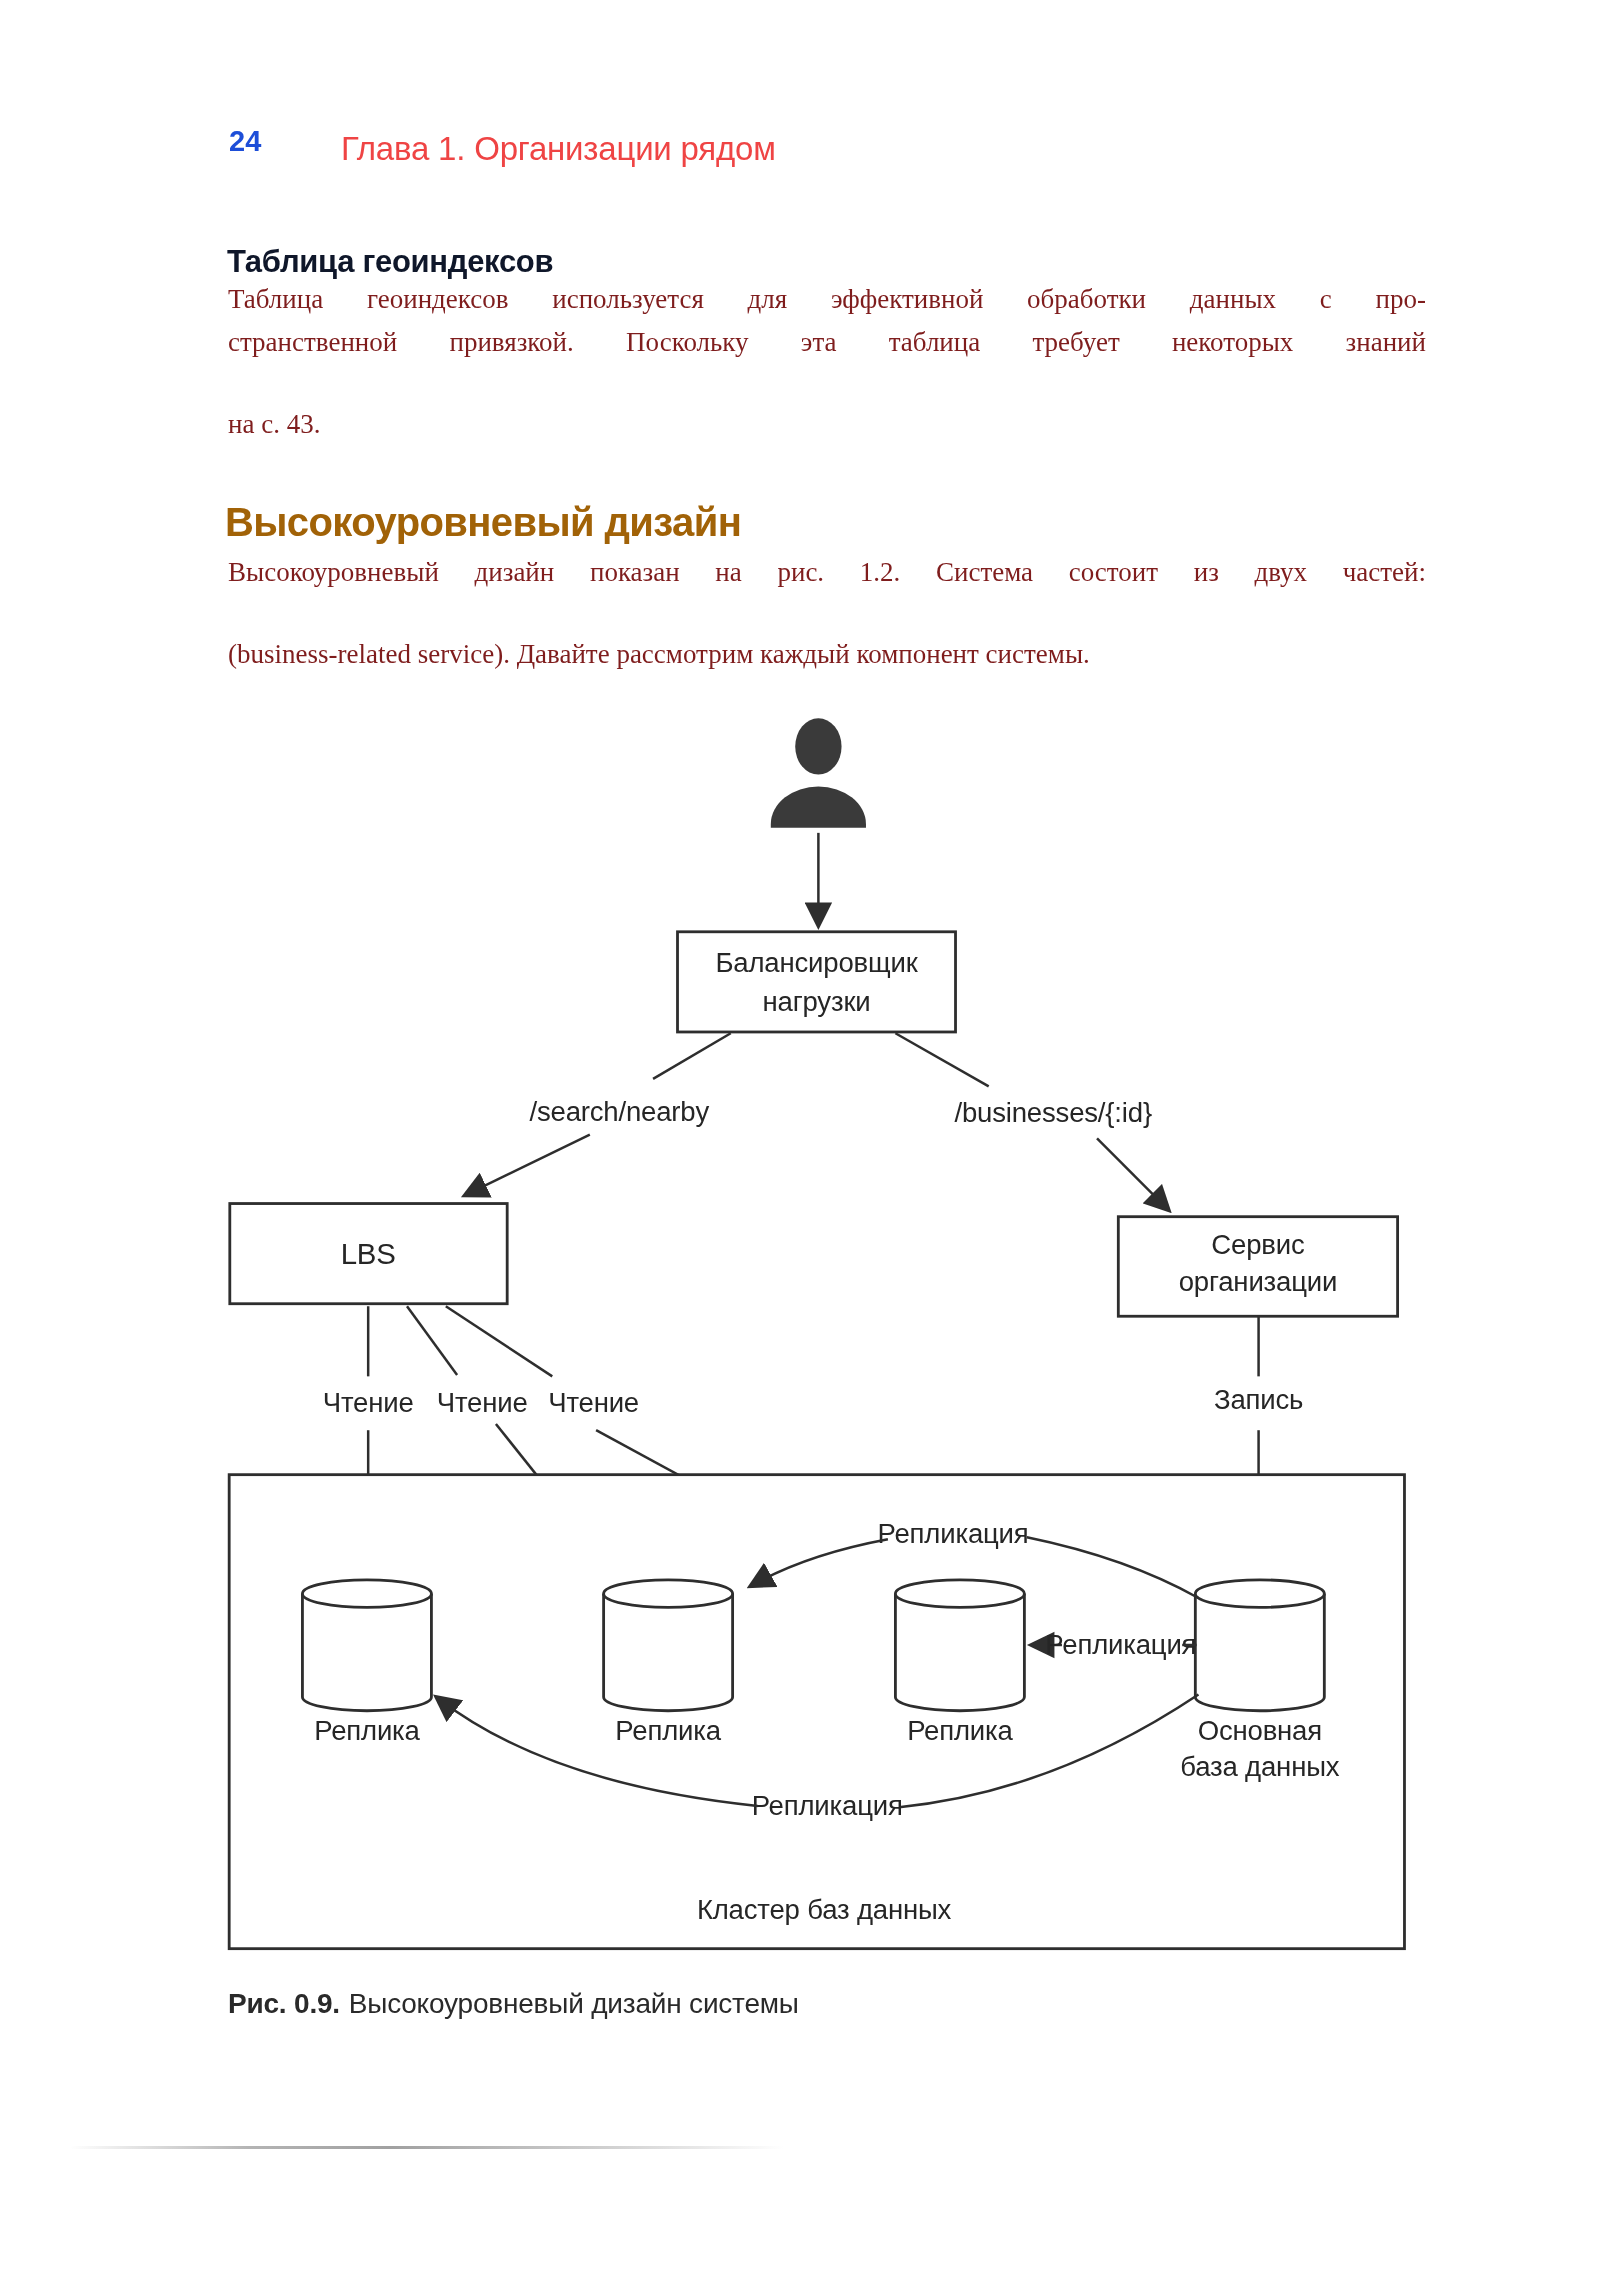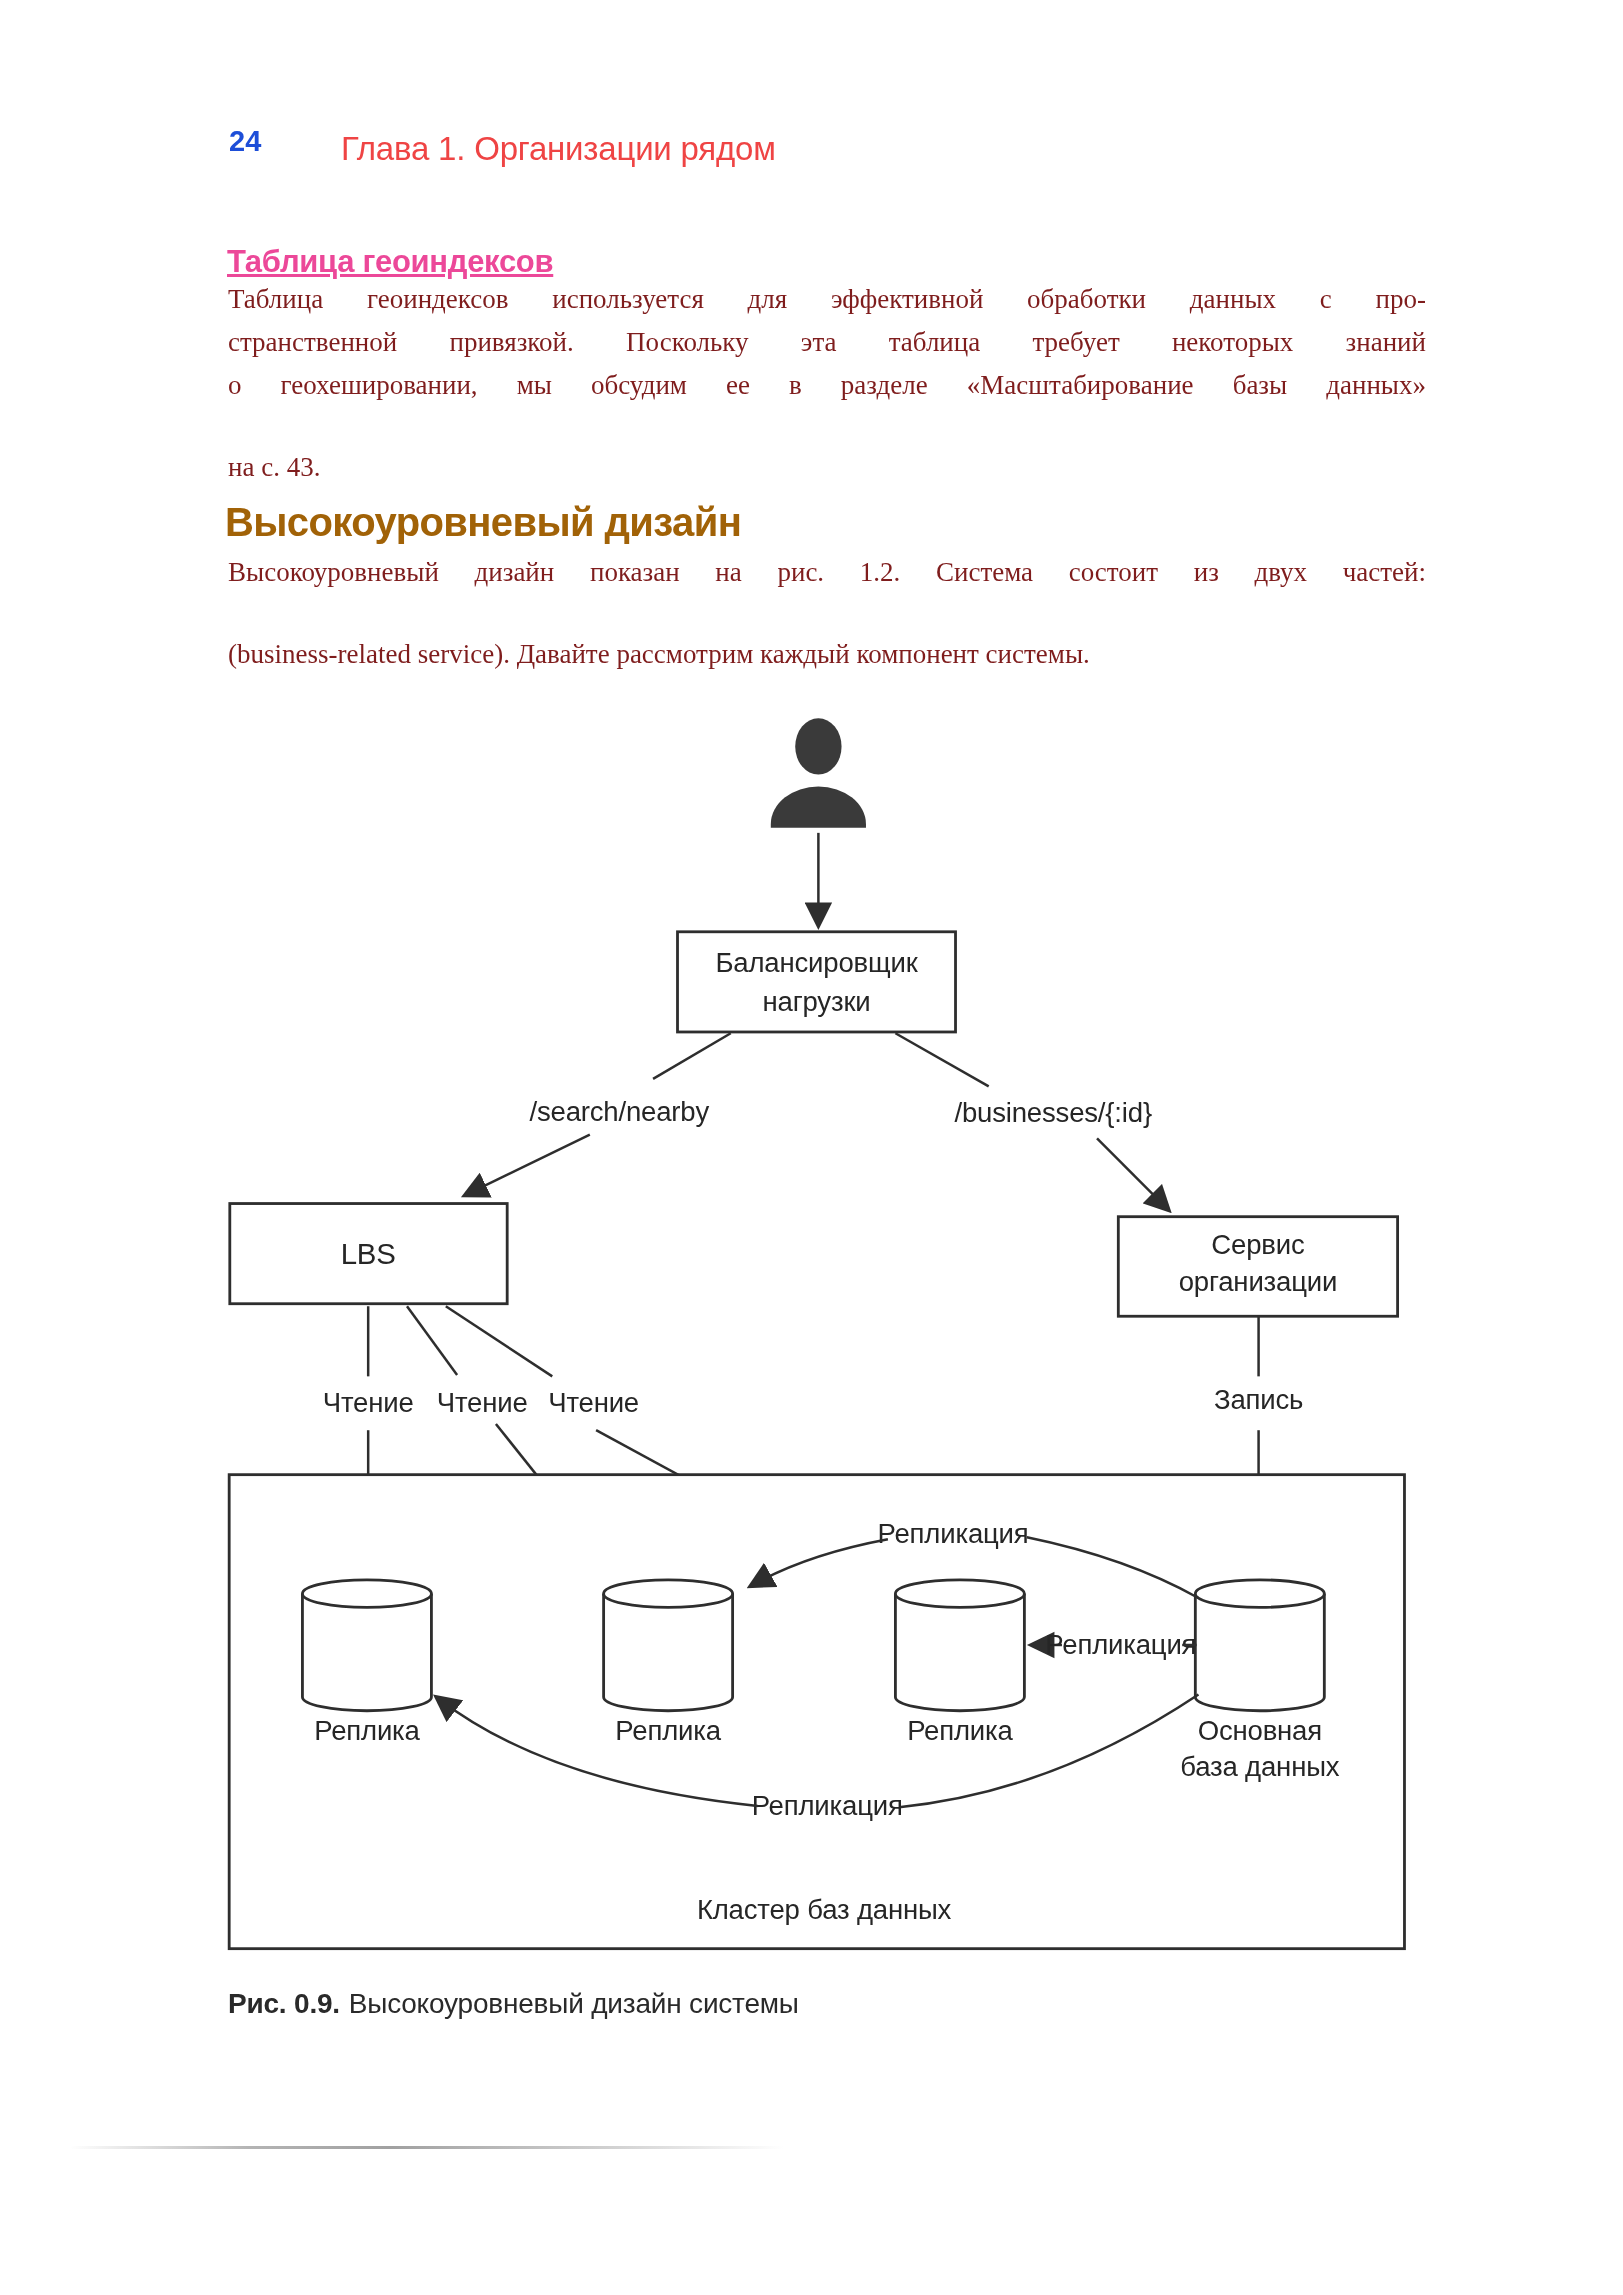--- a/index.html
+++ b/index.html
@@ -7,21 +7,21 @@
     width:1623px;height:2295px;position:relative;background:#ffffff;
     font-family:"Liberation Sans",sans-serif;color:#242424;overflow:hidden;
   }
   .abs{position:absolute;}
 
   
   .pagenum{left:229px;top:125px;font-size:29px;font-weight:bold;color:#1d4ed8;letter-spacing:0;}
   .chapter{left:341px;top:130px;font-size:33px;color:#ef4444;letter-spacing:-0.2px;}
 
   
-  .h2{left:227px;top:244px;font-size:31px;font-weight:bold;color:#ec4899;letter-spacing:-0.3px;text-decoration:underline;}
+  .h2{left:227px;top:244px;font-size:31px;font-weight:bold;color:#0f172a;letter-spacing:-0.3px;}
   .h1{left:225px;top:500px;font-size:40px;font-weight:bold;color:#a16207;letter-spacing:-0.6px;}
 
   
   .para{left:228px;width:1198px;font-family:"Liberation Serif",serif;
         font-size:27px;line-height:43px;color:#7f1d1d;}
   .p1{top:278px;}
   .p2{top:551px;}
   .para .ln{text-align:justify;text-align-last:justify;}
   .para .ln.last{text-align-last:left;margin-top:39px;}
 
@@ -46,21 +46,20 @@
 </head>
 <body>
 
 <div class="abs pagenum">24</div>
 <div class="abs chapter">Глава 1. Организации рядом</div>
 
 <div class="abs h2">Таблица геоиндексов</div>
 <div class="abs para p1">
   <div class="ln">Таблица геоиндексов используется для эффективной обработки данных с про-</div>
   <div class="ln">странственной привязкой. Поскольку эта таблица требует некоторых знаний</div>
-  <div class="ln">о геохешировании, мы обсудим ее в разделе «Масштабирование базы данных»</div>
   <div class="ln last">на с. 43.</div>
 </div>
 
 <div class="abs h1">Высокоуровневый дизайн</div>
 <div class="abs para p2">
   <div class="ln">Высокоуровневый дизайн показан на рис. 1.2. Система состоит из двух частей:</div>
   <div class="ln last">(business-related service). Давайте рассмотрим каждый компонент системы.</div>
 </div>
 
 <svg class="diagram" viewBox="0 0 2592 3665">

